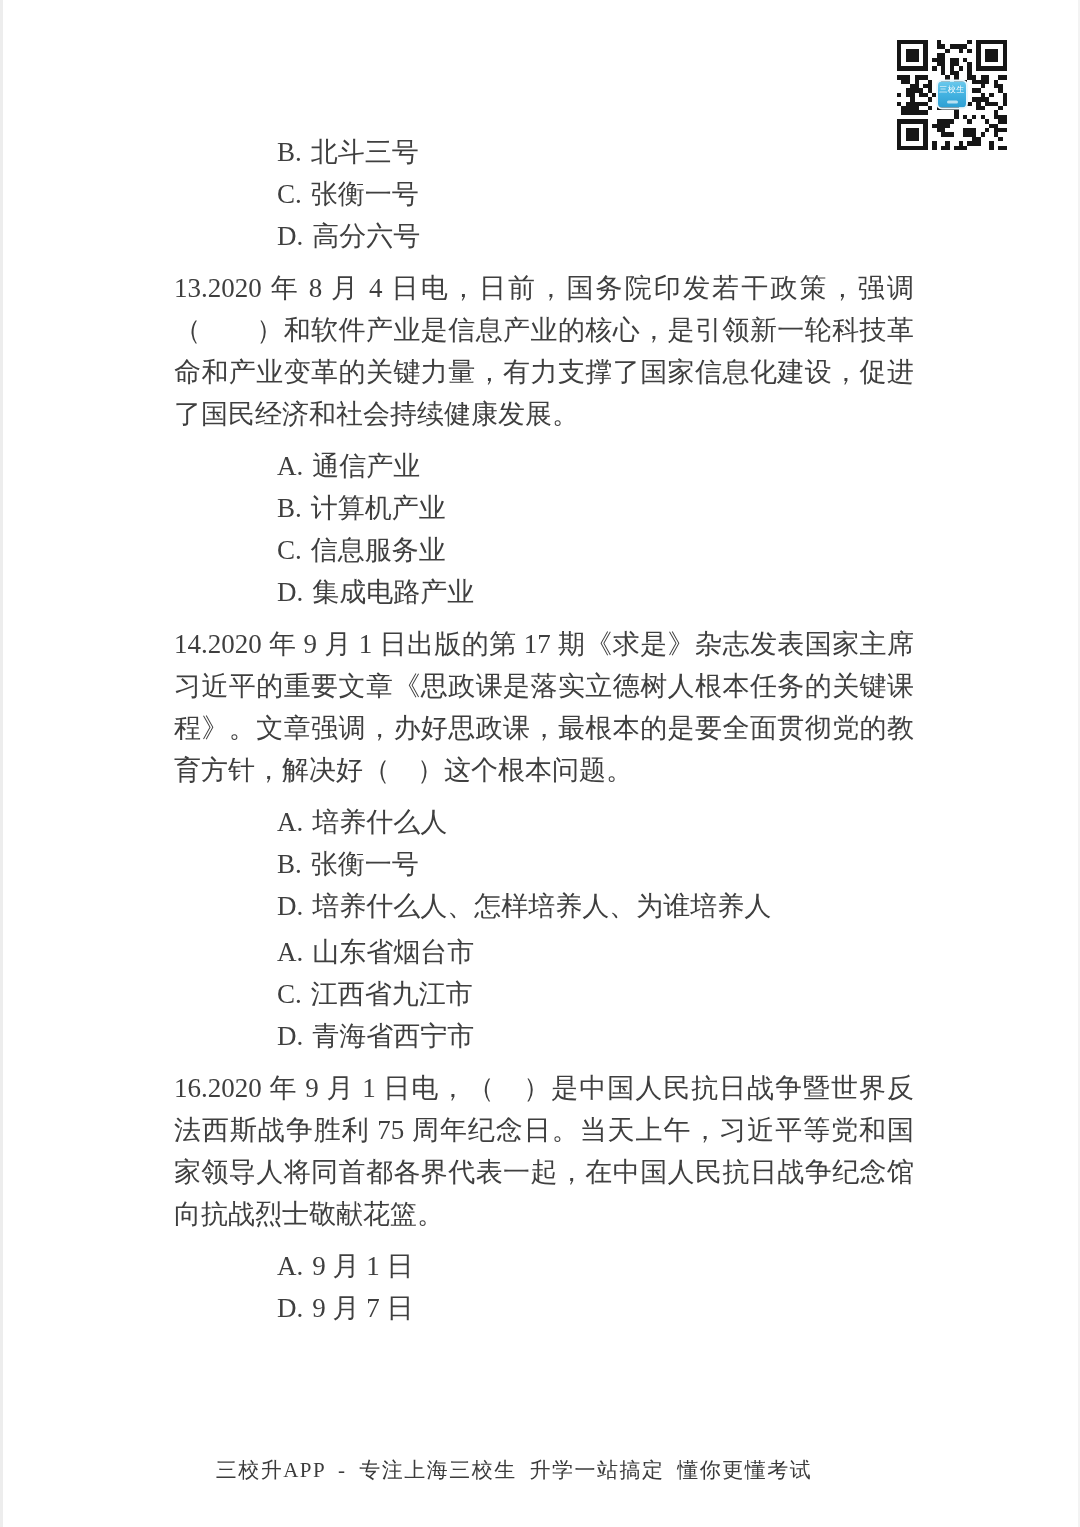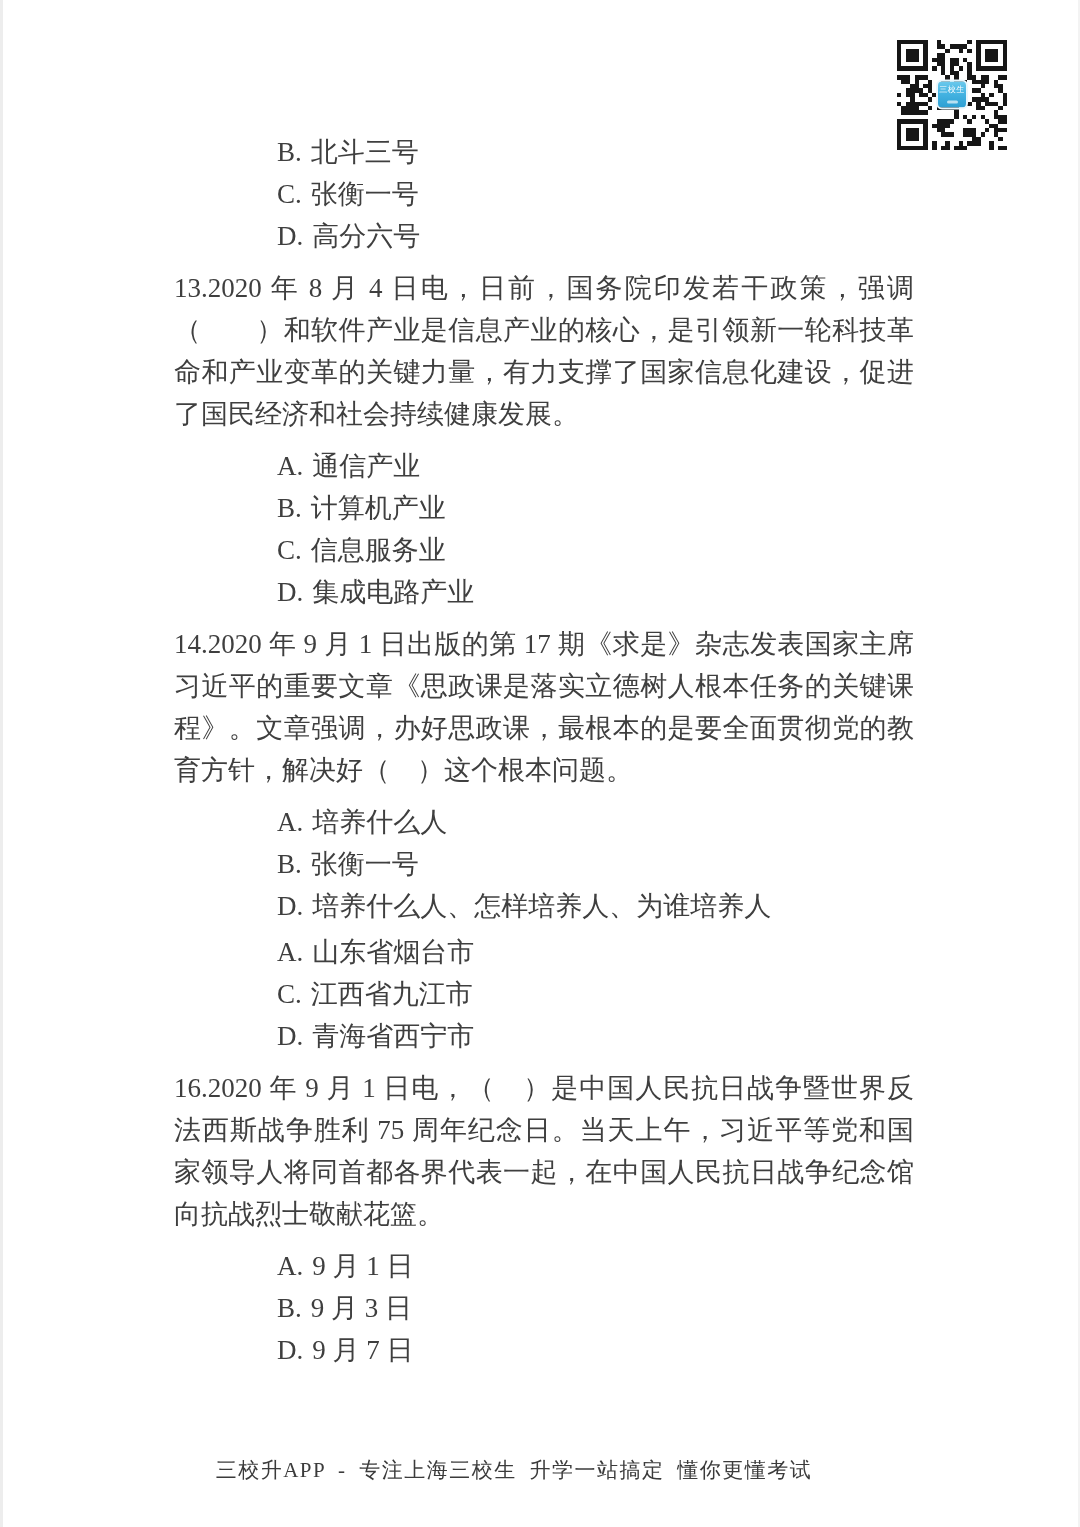--- a/index.html
+++ b/index.html
@@ -198,23 +198,20 @@
     </div>
   </div>
 
   <div class="question">
     <p class="qpara"><span>16.</span><span>2020 年 9 月 1 日电，（　）是中国人民抗日战争暨世界反法西斯战争胜利 75 周年纪念日。当天上午，习近平等党和国家领导人将同首都各界代表一起，在中国人民抗日战争纪念馆向抗战烈士敬献花篮。</span></p>
     <div class="options">
       <div class="option">
         <span class="letter">A.</span><span>9 月 1 日</span>
       </div>
       <div class="option">
-        <span class="letter">B.</span><span>9 月 3 日</span>
-      </div>
-      <div class="option">
         <span class="letter">D.</span><span>9 月 7 日</span>
       </div>
     </div>
   </div>
 
 </div>
 
 <div class="footer">三校升APP - 专注上海三校生 升学一站搞定 懂你更懂考试</div>
 
 </body></html>

